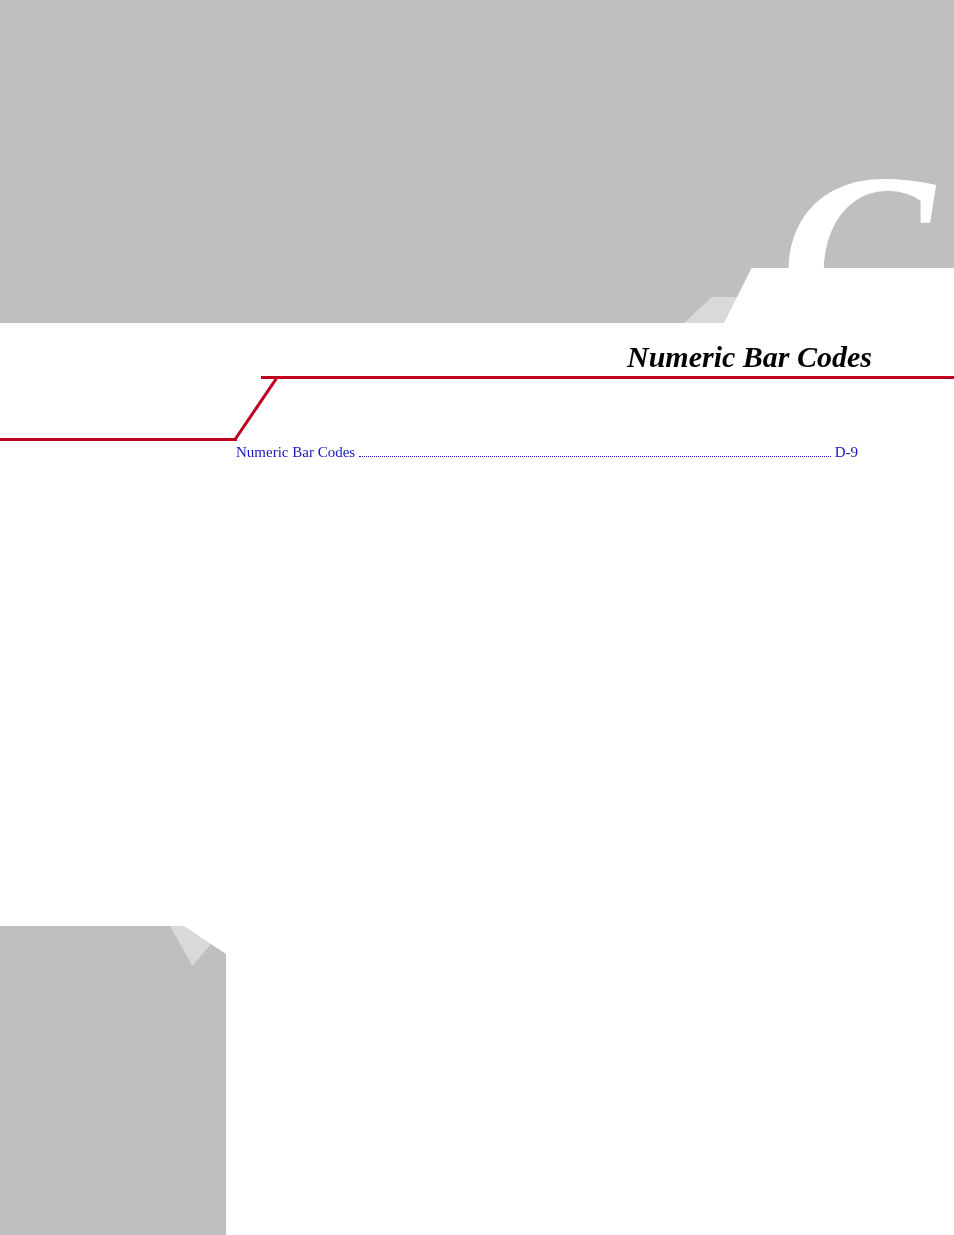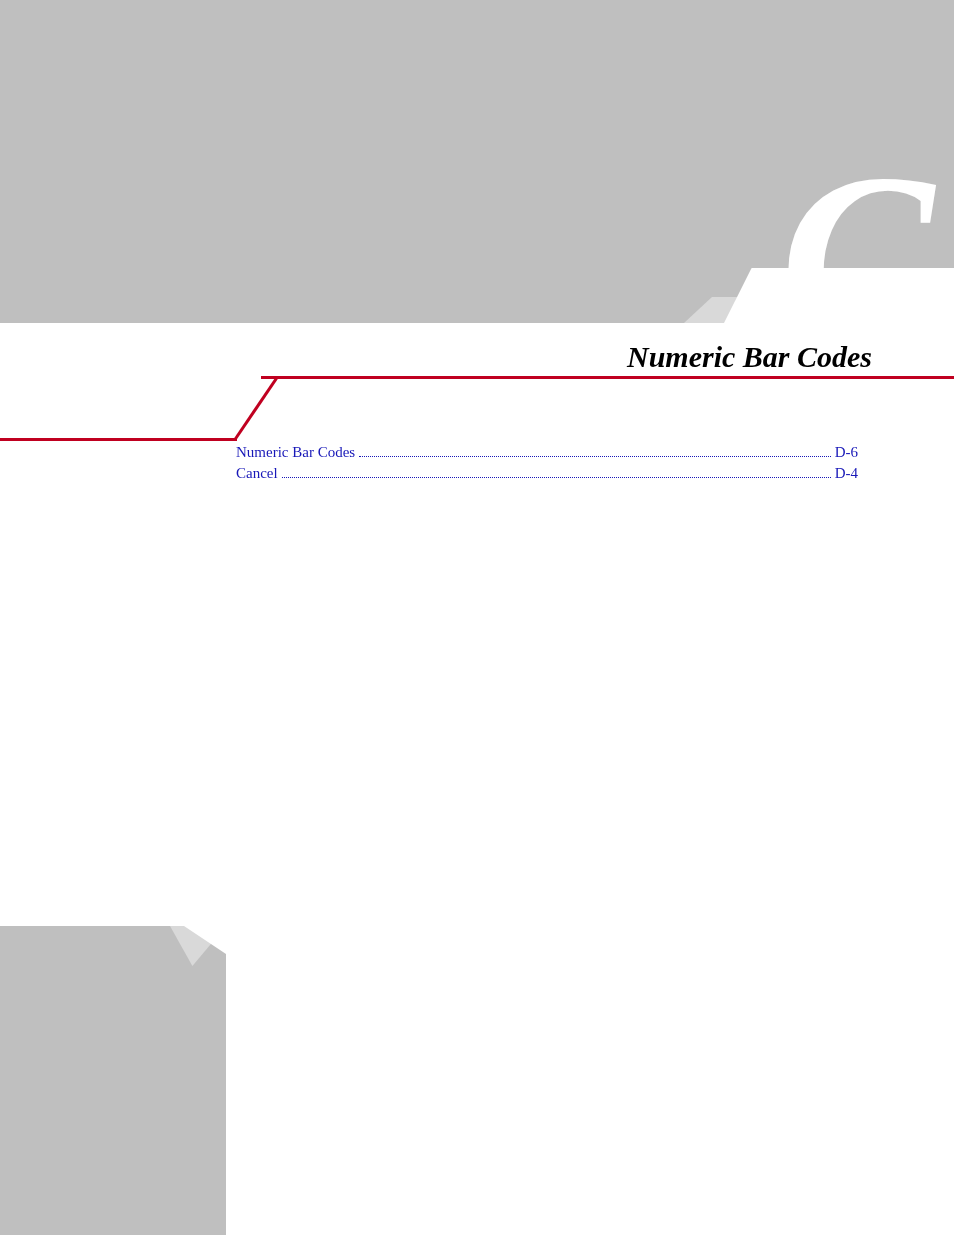--- a/index.html
+++ b/index.html
@@ -80,26 +80,21 @@
     <svg viewBox="0 0 45 65" preserveAspectRatio="none">
       <line x1="44" y1="1.5" x2="2" y2="63.5" stroke="#c00020" stroke-width="3"></line>
     </svg>
   </div>
   <div class="red-low"></div>
 
   <div class="toc">
     <div class="toc-row">
       <span class="toc-label">Numeric Bar Codes</span>
       <span class="toc-dots"></span>
-      <span class="toc-page">D-6</span>
-    </div>
-    <div class="toc-row">
-      <span class="toc-label">Cancel</span>
-      <span class="toc-dots"></span>
-      <span class="toc-page">D-4</span>
+      <span class="toc-page">D-9</span>
     </div>
   </div>
 
   <div class="bottom-grey"></div>
   <div class="bottom-light"></div>
   <div class="bottom-grey-diag"></div>
 
 </div>
 
 </body></html>

